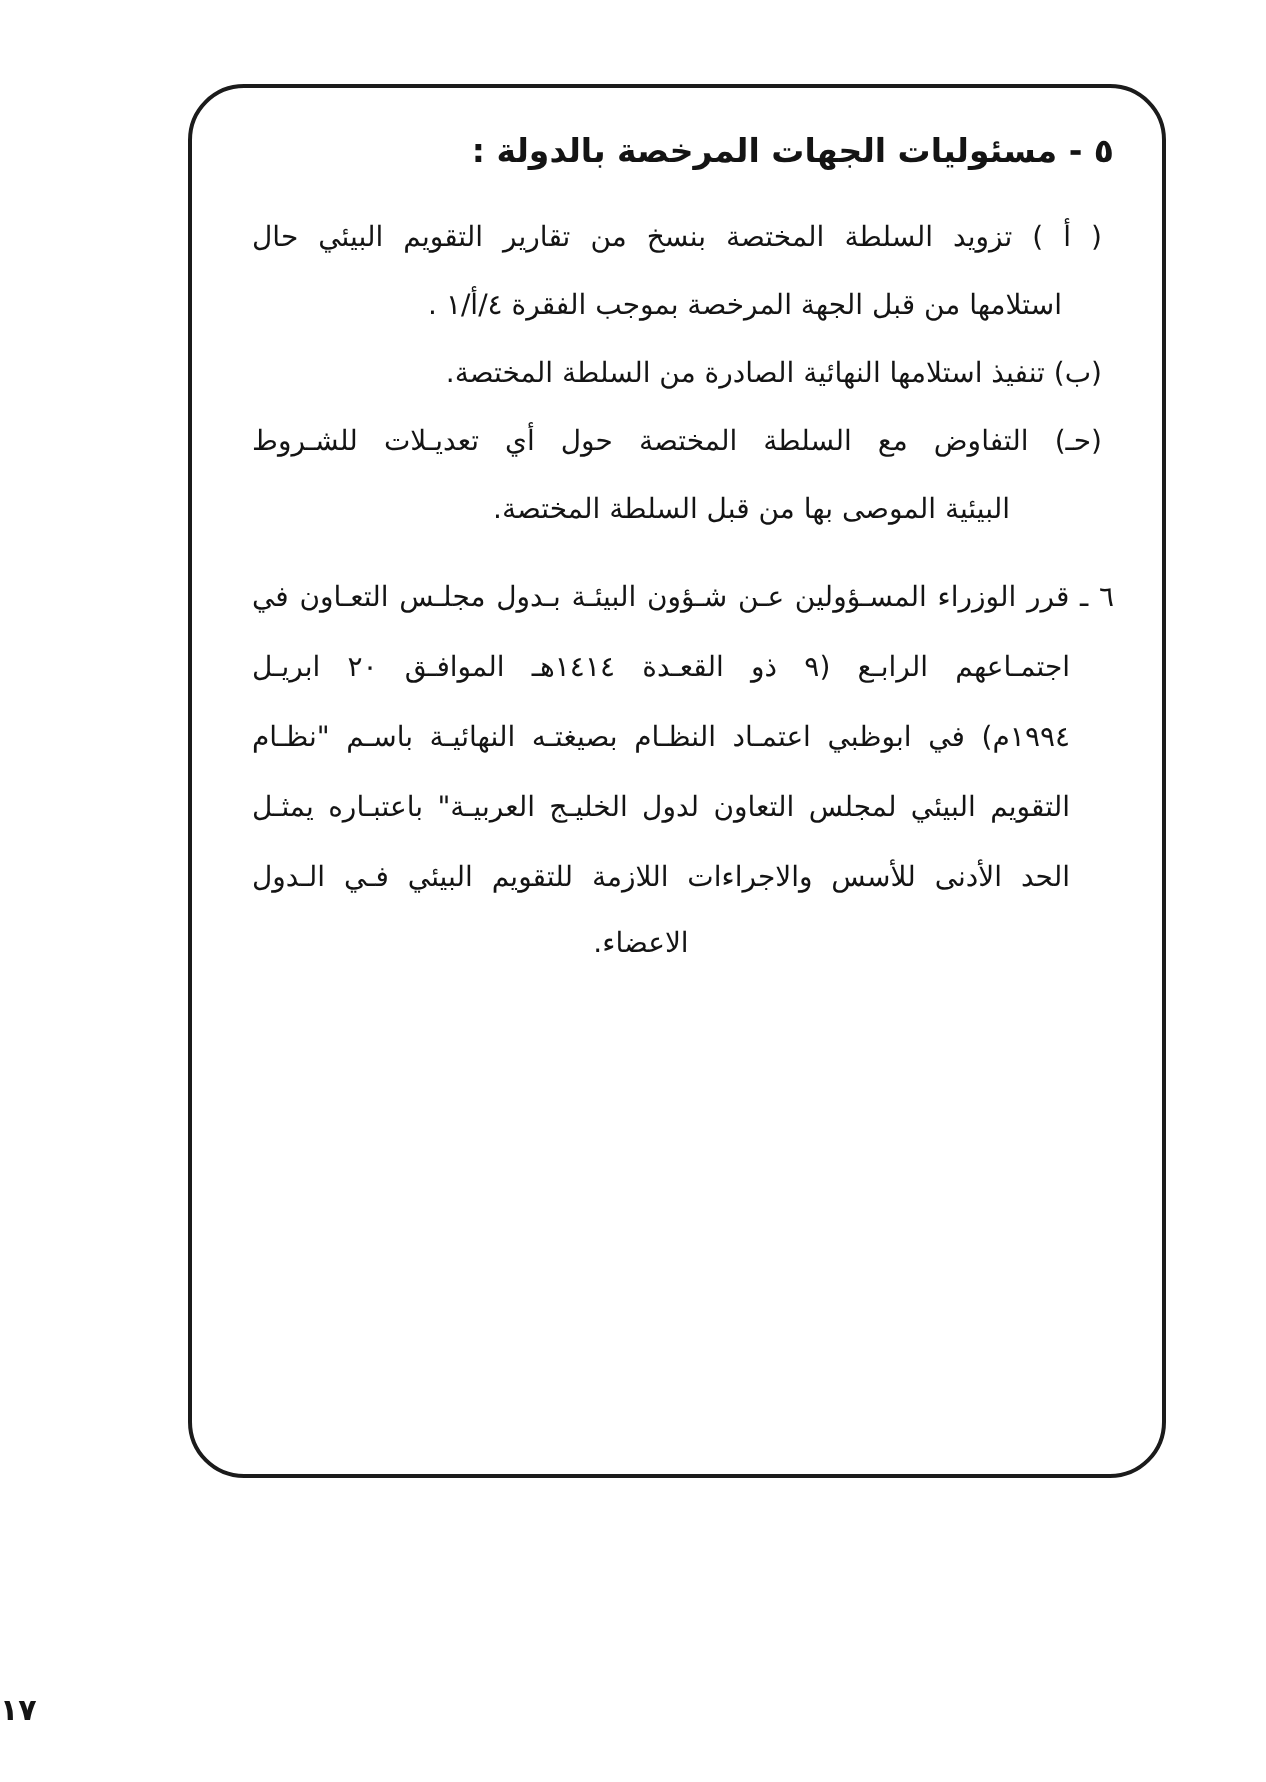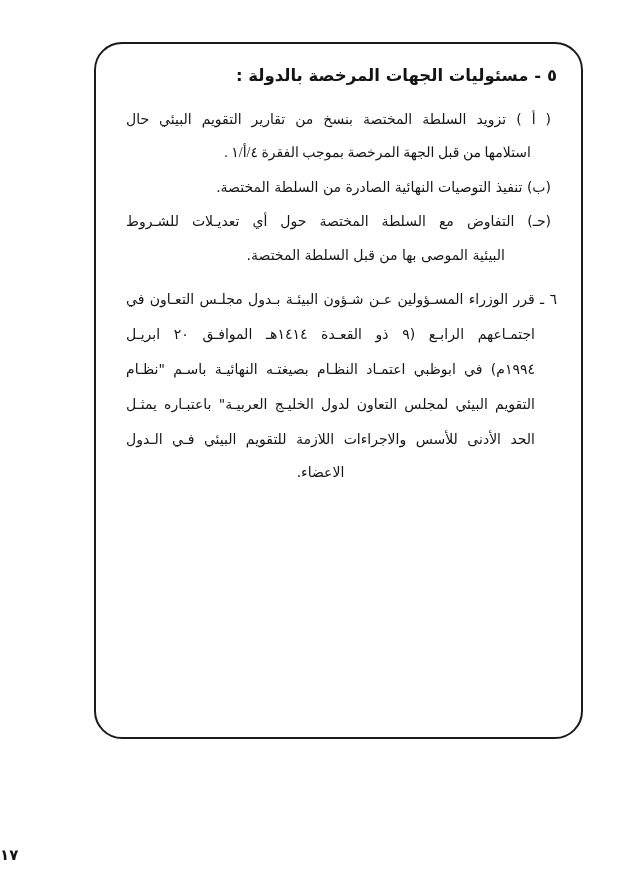--- a/index.html
+++ b/index.html
@@ -49,21 +49,21 @@
     overflow: hidden;
   }
   
   .j {
     text-align: justify;
     text-align-last: justify;
     text-justify: inter-word;
   }
   .first-item { margin-top: 10px; }
   .ind0 { padding-right: 6px; }
-  .ind1 { padding-right: 26px; font-family: Liberation Serif, serif; }
+  .ind1 { padding-right: 26px; }
   .ind2 { padding-right: 52px; }
   .para6 { margin-top: 10px; }
   .para6 .line { height: 35px; line-height: 35px; }
   .para6 .p2 { height: 30px; line-height: 30px; text-align: center; }
   .p1 { padding-right: 22px; }
   .p2 { padding-right: 42px; }
   .pagenum {
     position: absolute;
     left: 0;
     top: 846px;
@@ -80,21 +80,21 @@
 <div class="page">
 
   <div class="frame">
 
     <div class="heading">٥ - مسئوليات الجهات المرخصة بالدولة :</div>
 
     <div class="line j ind0 first-item">( أ ) تزويد السلطة المختصة بنسخ من تقارير التقويم البيئي حال</div>
 
     <div class="line ind1">استلامها من قبل الجهة المرخصة بموجب الفقرة ٤/أ/١ .</div>
 
-    <div class="line ind0">(ب) تنفيذ التوصيات النهائية الصادرة من السلطة المختصة.</div>
+    <div class="line ind0">(ب) تنفيذ استلامها النهائية الصادرة من السلطة المختصة.</div>
 
     <div class="line j ind0">(حـ) التفاوض مع السلطة المختصة حول أي تعديـلات للشـروط</div>
 
     <div class="line ind2">البيئية الموصى بها من قبل السلطة المختصة.</div>
 
     <div class="para6">
       <div class="line j">٦ ـ قرر الوزراء المسـؤولين عـن شـؤون البيئـة بـدول مجلـس التعـاون في</div>
       <div class="line j p1">اجتمـاعهم الرابـع (٩ ذو القعـدة ١٤١٤هـ الموافـق ٢٠ ابريـل</div>
       <div class="line j p1">١٩٩٤م) في ابوظبي اعتمـاد النظـام بصيغتـه النهائيـة باسـم "نظـام</div>
       <div class="line j p1">التقويم البيئي لمجلس التعاون لدول الخليـج العربيـة" باعتبـاره يمثـل</div>

